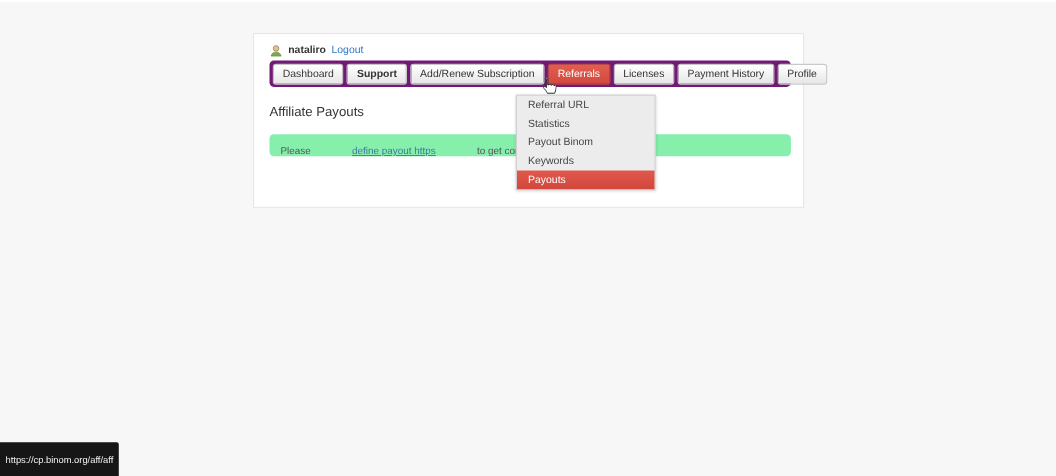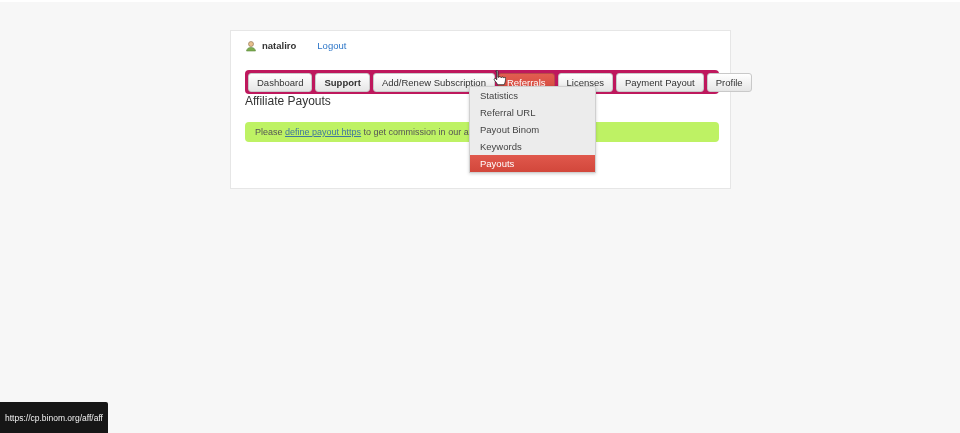--- a/index.html
+++ b/index.html
@@ -22,43 +22,43 @@
   .brand-icon .b3{height:3px; background:#d19a3d;}
   .brand{color:#e9ebee; font-size:9px; font-weight:bold; letter-spacing:.2px;}
   
   .card{
     position:absolute; left:230px; top:30px; width:501px; height:159px;
     background:#ffffff; border:1px solid #e6e6e6; box-sizing:border-box;
   }
   .user-row{position:absolute; left:14px; top:9px; display:flex; align-items:flex-start; font-size:9.5px;}
   .avatar{margin-right:5px; display:inline-flex;}
   .username{font-weight:bold; color:#333; margin-right:5px;}
-  .logout{color:#2d76c8; text-decoration:none; cursor:pointer;margin-left:16px;}
+  .logout{color:#2d76c8; text-decoration:none; cursor:pointer;}
   
   .tabstrip{
-    position:absolute; left:14px; top:39px; width:474px; height:24px;
-    background:#be185d; border-radius:4px; display:flex; align-items:center;
+    position:absolute; left:14px; top:24px; width:474px; height:24px;
+    background:#701a75; border-radius:4px; display:flex; align-items:center;
     padding:0 3px; box-sizing:border-box; gap:3px;
   }
   .tab{
     font-family:inherit; font-size:9.5px; color:#333; padding:3px 8px;
     background:linear-gradient(#ffffff,#e6e6e6); border:1px solid #c9c9c9;
     border-radius:3px; white-space:nowrap; cursor:pointer; line-height:11px;
   }
   .tab.bold{font-weight:bold;}
   .tab.active{
     background:linear-gradient(#e25d50,#d4493d); border-color:#b94a48; color:#fff;
   }
   
   .page-title{position:absolute; left:14px; top:63px; font-size:12px; color:#333;}
   .notice{
     position:absolute; left:14px; top:91px; width:474px; height:20px;
-    background:#bef264; border-radius:4px; font-size:9px; color:#555;
-    display:flex; align-items:center; padding:0 10px; box-sizing:border-box;
-    overflow:hidden; white-space:nowrap;
+    background:#86efac; border-radius:4px; font-size:9px; color:#555;
+    display:flex; align-items:flex-end; padding:0 10px; box-sizing:border-box;
+    overflow:hidden; white-space:nowrap;gap:35px;
   }
   .notice span{white-space:pre;}
   .notice a{color:#41789c; text-decoration:underline; cursor:pointer; white-space:pre;}
   .empty-msg{position:absolute; left:14px; top:119px; font-size:9.5px; color:#333;}
   
   .dropdown{
     position:absolute; left:469px; top:86px; width:127px;
     background:#ececec; border:1px solid #d0d0d0; box-sizing:border-box;
     box-shadow:0 1px 3px rgba(0,0,0,.18); z-index:5;
   }
@@ -95,37 +95,37 @@
       <span class="username">nataliro</span>
       <a class="logout">Logout</a>
     </div>
 
     <div class="tabstrip">
       <button class="tab">Dashboard</button>
       <button class="tab bold">Support</button>
       <button class="tab">Add/Renew Subscription</button>
       <button class="tab active">Referrals</button>
       <button class="tab">Licenses</button>
-      <button class="tab">Payment Payout</button>
+      <button class="tab">Payment History</button>
       <button class="tab">Profile</button>
     </div>
 
     <div class="page-title">Affiliate Payouts</div>
 
     <div class="notice">
       <span>Please </span>
         <a>define payout https</a>
         <span> to get commission in our affilia</span>
     </div>
 
   </div>
 
   <div class="dropdown">
+    <div class="dd-item">Referral URL</div>
     <div class="dd-item">Statistics</div>
-    <div class="dd-item">Referral URL</div>
     <div class="dd-item">Payout Binom</div>
     <div class="dd-item">Keywords</div>
     <div class="dd-item active">Payouts</div>
   </div>
 
   <div class="cursor">
     <svg width="15" height="17" viewBox="0 0 16 18">
       <path d="M5 1.6 C5 .9 5.5 .4 6.2 .4 C6.9 .4 7.4 .9 7.4 1.6 L7.4 7.6 L8.3 7.7 C8.4 7.3 8.9 7 9.4 7 C9.9 7 10.3 7.3 10.5 7.8 L11.3 7.9 C11.4 7.6 11.8 7.3 12.3 7.3 C12.8 7.3 13.2 7.6 13.4 8.1 L14 8.2 C14.1 7.9 14.5 7.7 14.9 7.7 C15.5 7.7 15.6 8.2 15.6 8.7 C15.6 8.7 15.5 11 15.2 12.4 C14.9 13.8 14 15.7 14 15.7 L7 15.7 C7 15.7 6.5 14.4 5.7 13.3 C4.9 12.2 3.6 10.8 3.6 10.8 C3.2 10.3 3.3 9.6 3.8 9.2 C4.3 8.8 5 8.9 5.4 9.4 L6.1 10.3 L6.1 1.6 Z" fill="#ffffff" stroke="#222222" stroke-width="0.9" stroke-linejoin="round"></path>
     </svg>
   </div>

